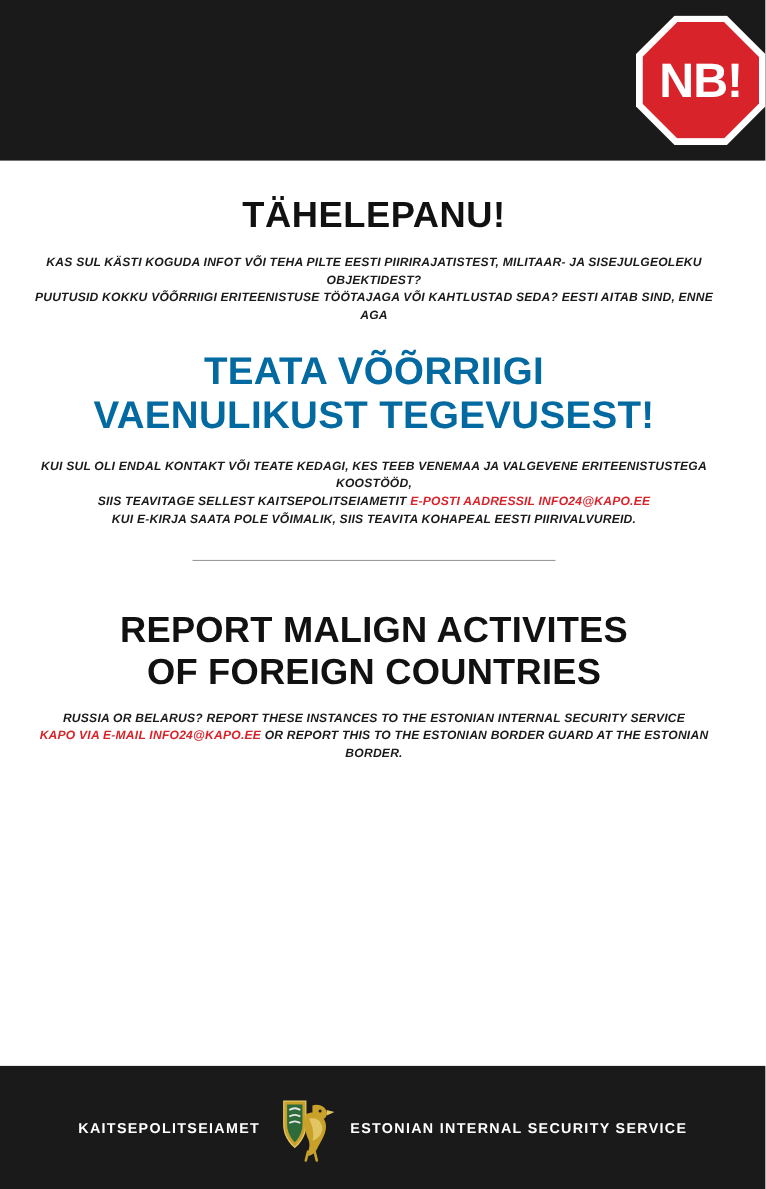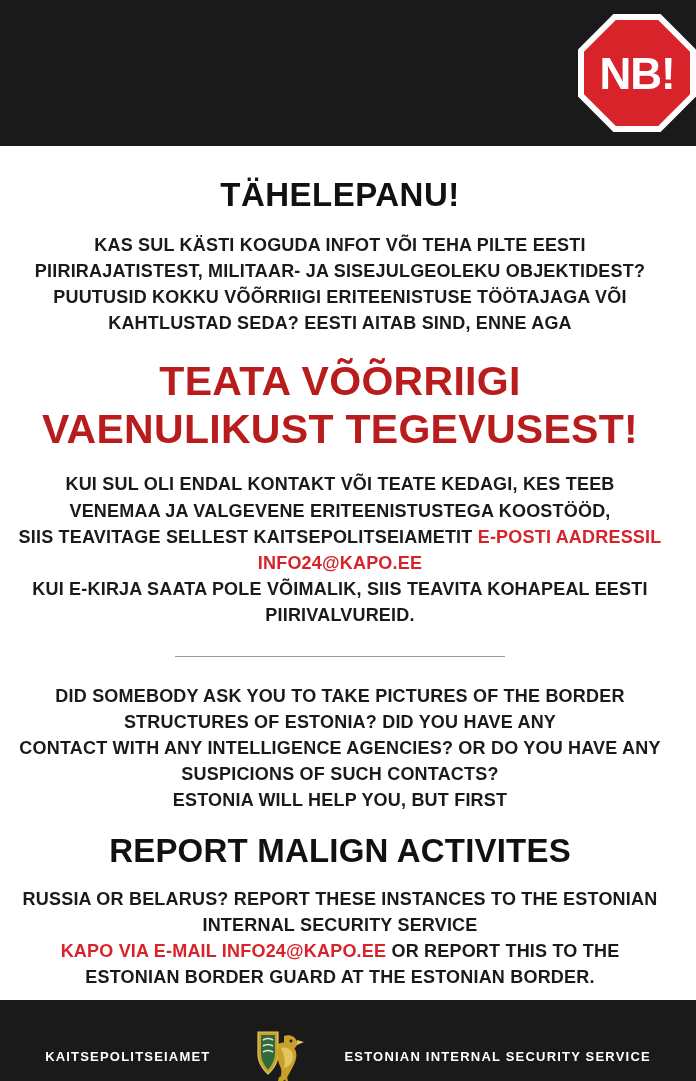--- a/index.html
+++ b/index.html
@@ -74,36 +74,37 @@
 
   .headline-1 {
     font-size: 33px;
     font-weight: bold;
     letter-spacing: 0.5px;
     margin: 4px 0 18px 0;
     color: #111111;
   }
 
   .para-sm {
-    font-size: 18px;
+    font-size: 11px;
     font-weight: bold;
     line-height: 1.45;
     letter-spacing: 0.2px;
     color: #1a1a1a;
     margin: 0 auto;
     max-width: 660px;
+    font-style: italic;
   }
 
   .headline-2 {
-    font-size: 41px;
+    font-size: 35px;
     font-weight: bold;
     line-height: 1.16;
     letter-spacing: 0.3px;
     margin: 22px 0 18px 0;
-    color: #b91c1c;
+    color: #0369a1;
   }
 
   .para-sm .accent {
     color: #d8232a;
   }
 
   .divider {
     width: 330px;
     height: 1px;
     background: #9a9a9a;
@@ -130,21 +131,21 @@
   .spacer-flex { flex: 1 1 auto; }
 
   
   .bottom-band {
     background: #1a1a1a;
     height: 112px;
     flex: 0 0 auto;
     display: flex;
     align-items: center;
     justify-content: center;
-    gap: 38px;
+    gap: 12px;
   }
   .org-left, .org-right {
     color: #ffffff;
     font-size: 13px;
     font-weight: bold;
     letter-spacing: 1.2px;
   }
   .crest {
     width: 58px;
     height: 64px;
@@ -184,28 +185,24 @@
 
     <div class="para-sm">
       <div>KUI SUL OLI ENDAL KONTAKT VÕI TEATE KEDAGI, KES TEEB VENEMAA JA VALGEVENE ERITEENISTUSTEGA KOOSTÖÖD,</div>
       <div><span>SIIS TEAVITAGE SELLEST KAITSEPOLITSEIAMETIT </span><span class="accent">E-POSTI AADRESSIL INFO24@KAPO.EE</span></div>
       <div>KUI E-KIRJA SAATA POLE VÕIMALIK, SIIS TEAVITA KOHAPEAL EESTI PIIRIVALVUREID.</div>
     </div>
 
     <div class="divider"></div>
 
 
-    <div class="para-sm">
-      <div>DID SOMEBODY ASK YOU TO TAKE PICTURES OF THE BORDER STRUCTURES OF ESTONIA? DID YOU HAVE ANY</div>
-      <div>CONTACT WITH ANY INTELLIGENCE AGENCIES? OR DO YOU HAVE ANY SUSPICIONS OF SUCH CONTACTS?</div>
-      <div>ESTONIA WILL HELP YOU, BUT FIRST</div>
-    </div>
 
     <div class="headline-4">
       <div>REPORT MALIGN ACTIVITES</div>
+      <div>OF FOREIGN COUNTRIES</div>
     </div>
 
     <div class="para-sm">
       <div>RUSSIA OR BELARUS? REPORT THESE INSTANCES TO THE ESTONIAN INTERNAL SECURITY SERVICE</div>
       <div><span class="accent">KAPO VIA E-MAIL INFO24@KAPO.EE</span><span> OR REPORT THIS TO THE ESTONIAN BORDER GUARD AT THE ESTONIAN BORDER.</span></div>
     </div>
 
     <div class="spacer-flex"></div>
   </div>
 

